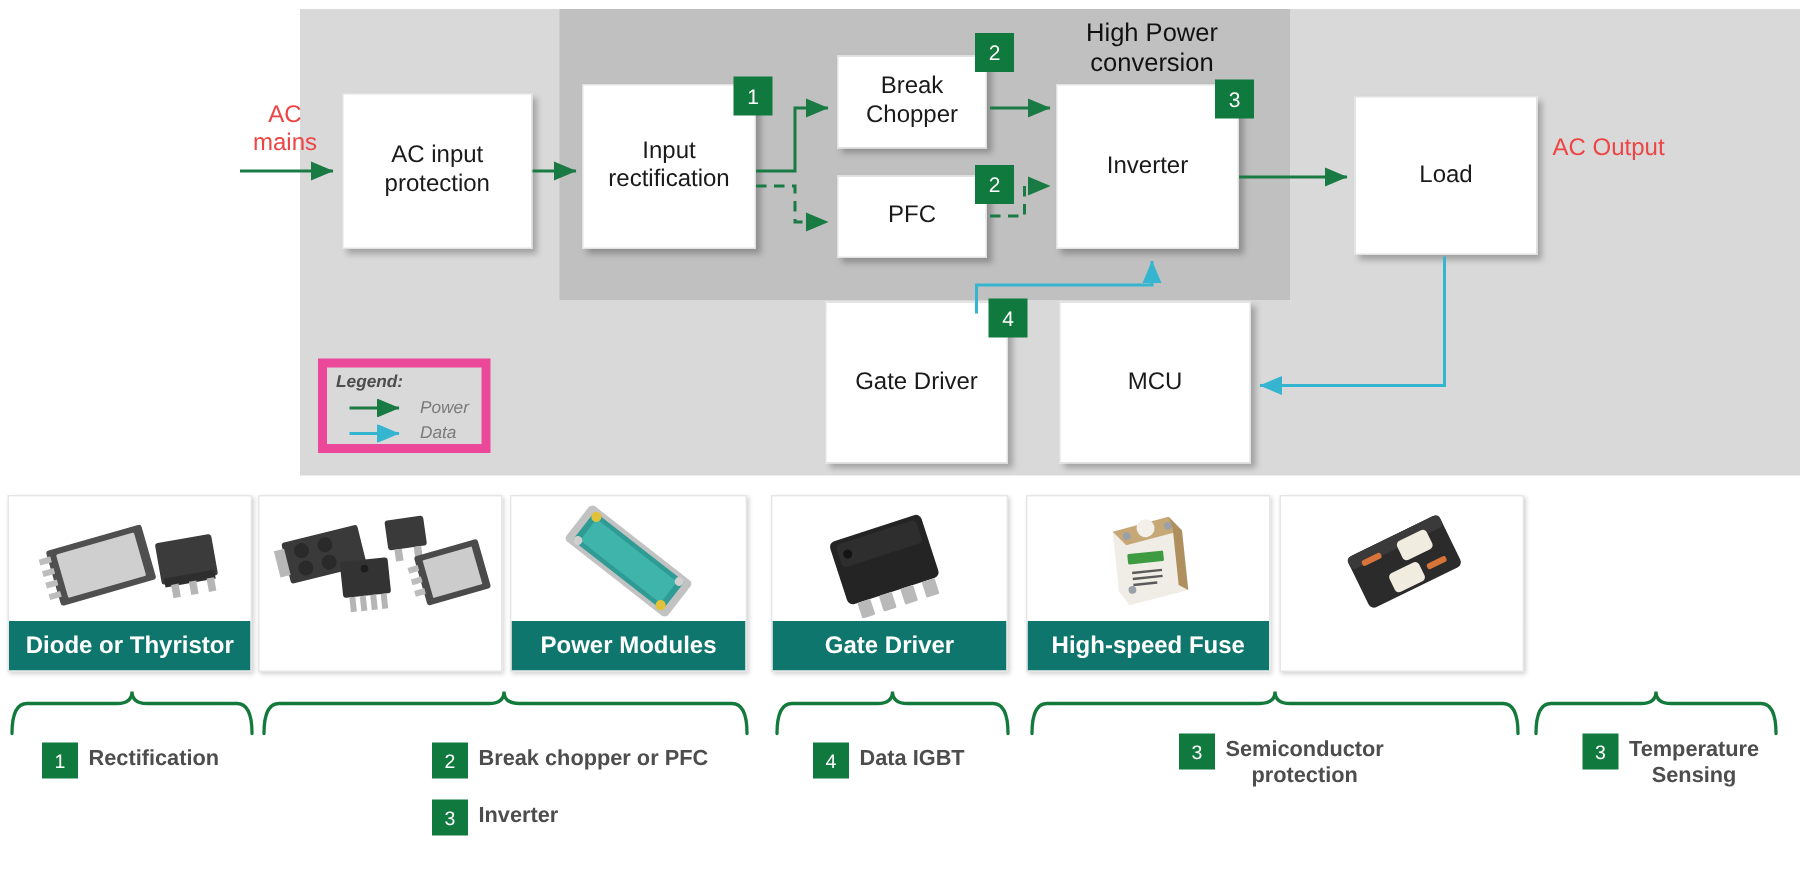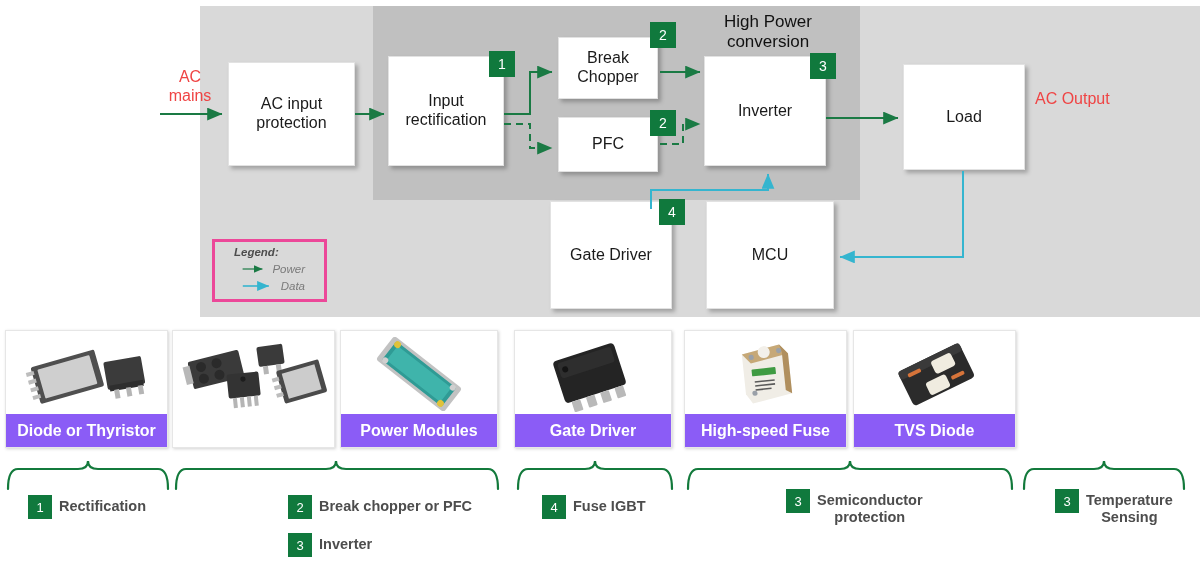--- a/index.html
+++ b/index.html
@@ -87,22 +87,22 @@
     pointer-events: none;
     z-index: 4;
   }
 
   
   .legend {
     position: absolute;
     left: 212px; top: 239px;
     width: 115px; height: 63px;
     background: #d9d9d9;
-    border: 3px solid #ec4899;
-    padding: 4px 19px;
+    border: 6px solid #ec4899;
+    padding: 4px 6px;
   }
   .legend-title {
     font-size: 11.5px;
     font-style: italic;
     font-weight: bold;
     color: #4d4d4d;
     margin-bottom: 2px;
   }
   .legend-row {
     display: flex;
@@ -133,21 +133,21 @@
     height: 85px;
     background: #ffffff;
     display: flex;
     align-items: center;
     justify-content: center;
   }
   .card-label {
     position: absolute;
     left: 0; right: 0; bottom: 0;
     height: 33px;
-    background: #8b5cf6;
+    background: #0f766e;
     color: #ffffff;
     font-size: 16px;
     font-weight: bold;
     display: flex;
     align-items: center;
     justify-content: center;
     white-space: nowrap;
     overflow: hidden;
   }
 
@@ -430,21 +430,20 @@
         <g transform="rotate(-26 55 38)">
           <rect x="22" y="20" width="68" height="38" rx="4" fill="#2b2b2b"></rect>
           <rect x="22" y="20" width="68" height="9" rx="3" fill="#3a3a3a"></rect>
           <rect x="56" y="25" width="22" height="14" rx="3" fill="#f0ece0"></rect>
           <rect x="42" y="42" width="22" height="14" rx="3" fill="#f0ece0"></rect>
           <rect x="30" y="26" width="14" height="4" rx="1.5" fill="#d6743a"></rect>
           <rect x="68" y="47" width="14" height="4" rx="1.5" fill="#d6743a"></rect>
         </g>
       </svg>
     </div>
-    <div class="card-label">TVS Diode</div>
   </div>
 
 
   <svg id="brackets" viewBox="0 0 1200 40">
     <g fill="none" stroke="#137a3c" stroke-width="2.2" stroke-linecap="round">
 
       <path d="M8,34 Q8,14 18,14 L78,14 Q88,14 88,6 Q88,14 98,14 L158,14 Q168,14 168,34"></path>
 
       <path d="M176,34 Q176,14 186,14 L326,14 Q336,14 336,6 Q336,14 346,14 L488,14 Q498,14 498,34"></path>
 
@@ -466,21 +465,21 @@
     <span class="cap-text">Break chopper or PFC</span>
   </div>
 
   <div class="cap" style="left:288px; top:533px;">
     <span class="cap-badge">3</span>
     <span class="cap-text">Inverter</span>
   </div>
 
   <div class="cap" style="left:542px; top:495px;">
     <span class="cap-badge">4</span>
-    <span class="cap-text">Fuse IGBT</span>
+    <span class="cap-text">Data IGBT</span>
   </div>
 
   <div class="cap cap-center" style="left:786px; top:489px;">
     <span class="cap-badge">3</span>
     <span class="cap-text">Semiconductor
 protection</span>
   </div>
 
   <div class="cap cap-center" style="left:1055px; top:489px;">
     <span class="cap-badge">3</span>

